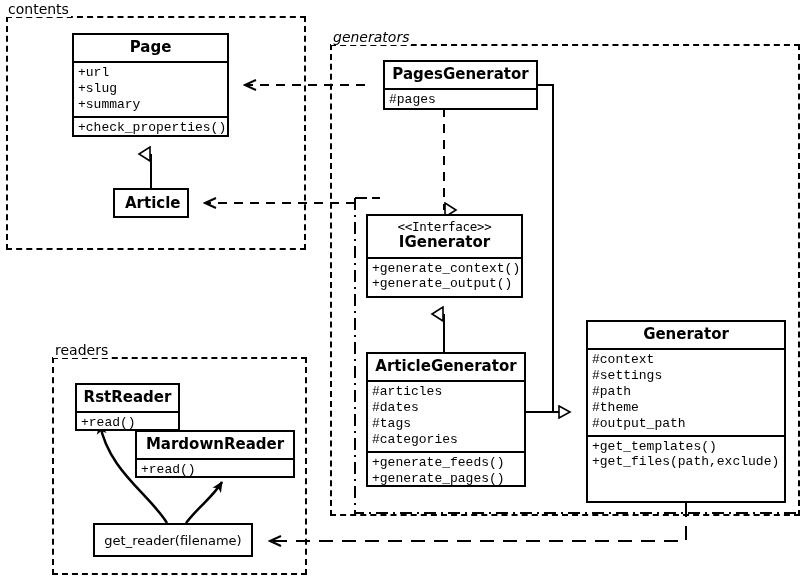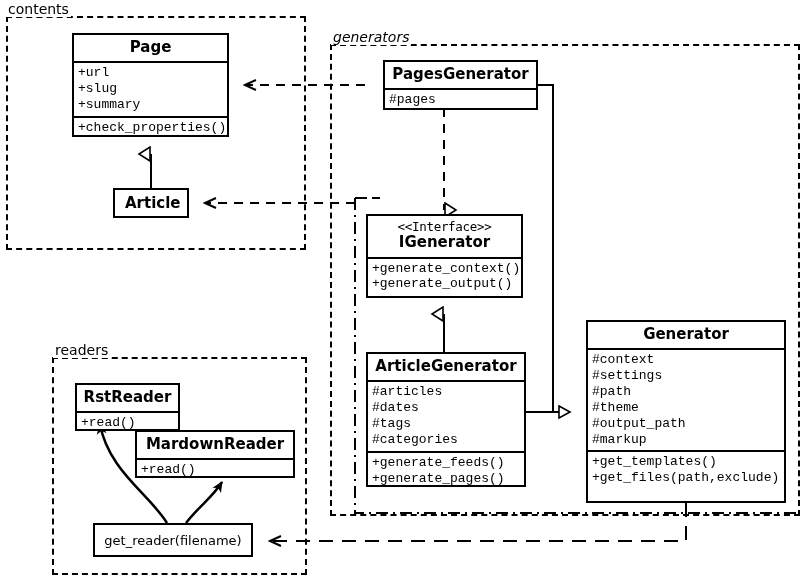--- a/index.html
+++ b/index.html
@@ -208,21 +208,20 @@
   </div>
 
   <div class="uml-class" style="left:586px; top:320px; width:200px; height:183px;">
     <div class="uml-name">Generator</div>
     <div class="uml-sep uml-compartment">
       <div class="uml-member">#context</div>
       <div class="uml-member">#settings</div>
       <div class="uml-member">#path</div>
       <div class="uml-member">#theme</div>
       <div class="uml-member">#output_path</div>
-      <div class="uml-member">#markup</div>
     </div>
     <div class="uml-sep uml-compartment">
       <div class="uml-member">+get_templates()</div>
       <div class="uml-member">+get_files(path,exclude)</div>
     </div>
   </div>
 
   <div class="uml-class" style="left:75px; top:371px; width:105px; height:48px;margin-top:12px;">
     <div class="uml-name">RstReader</div>
     <div class="uml-sep uml-compartment">

